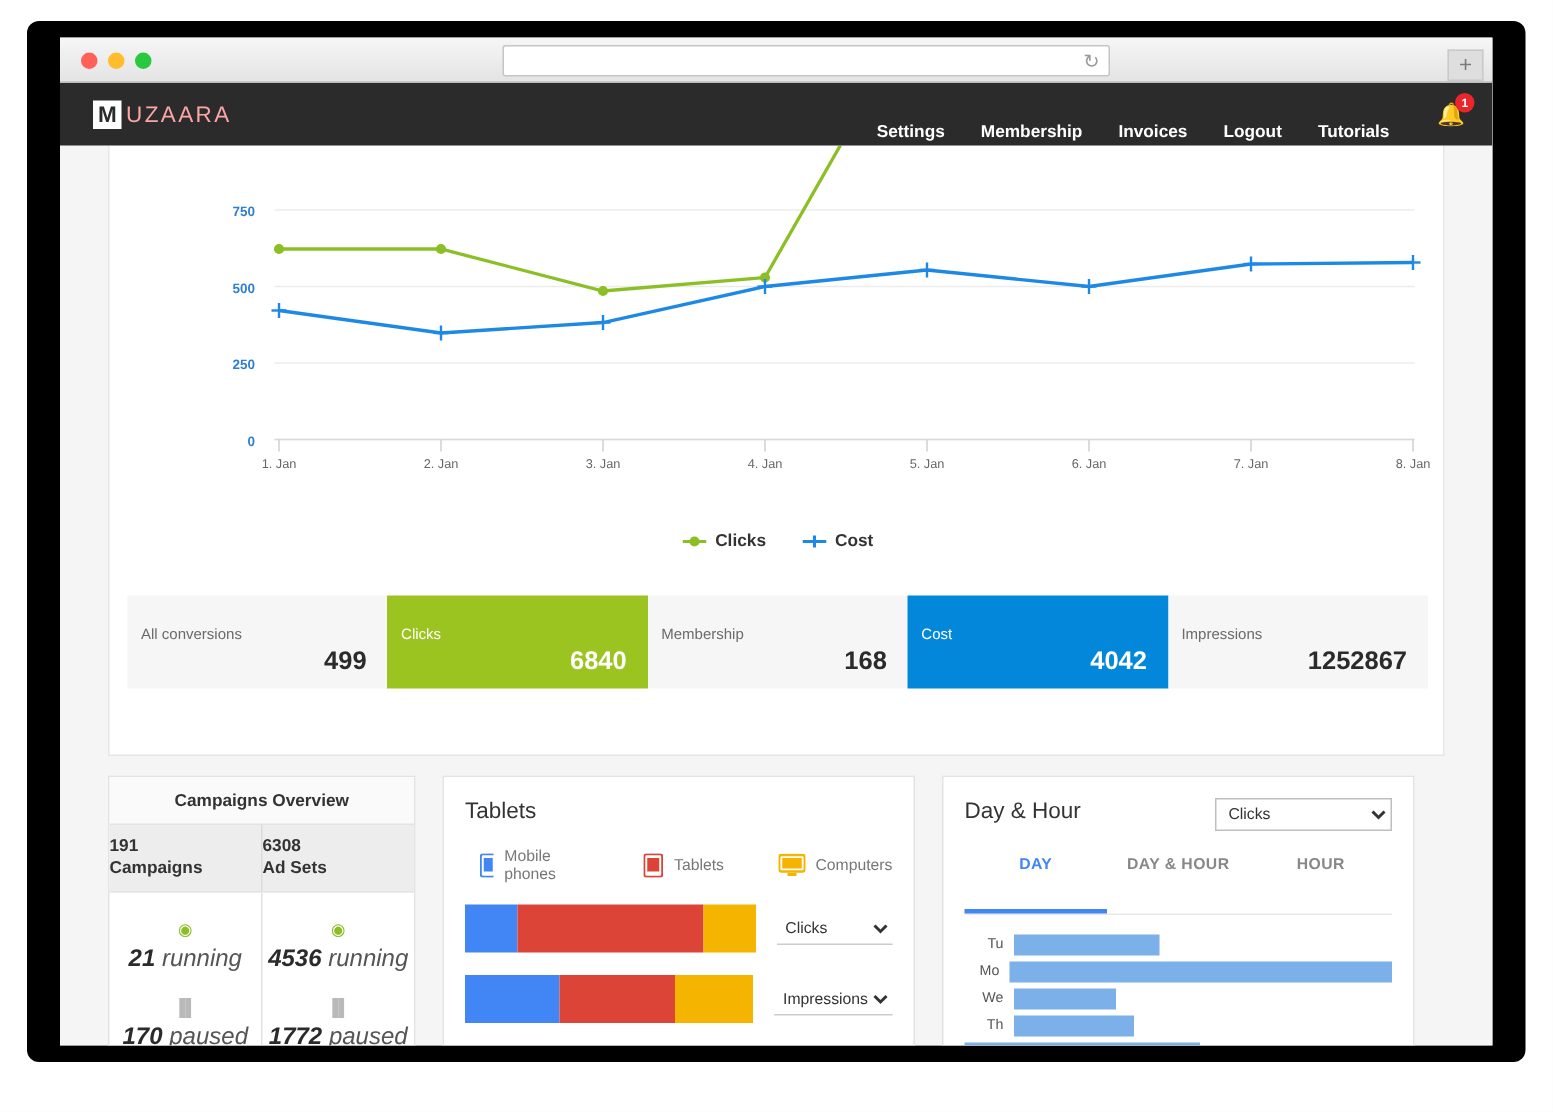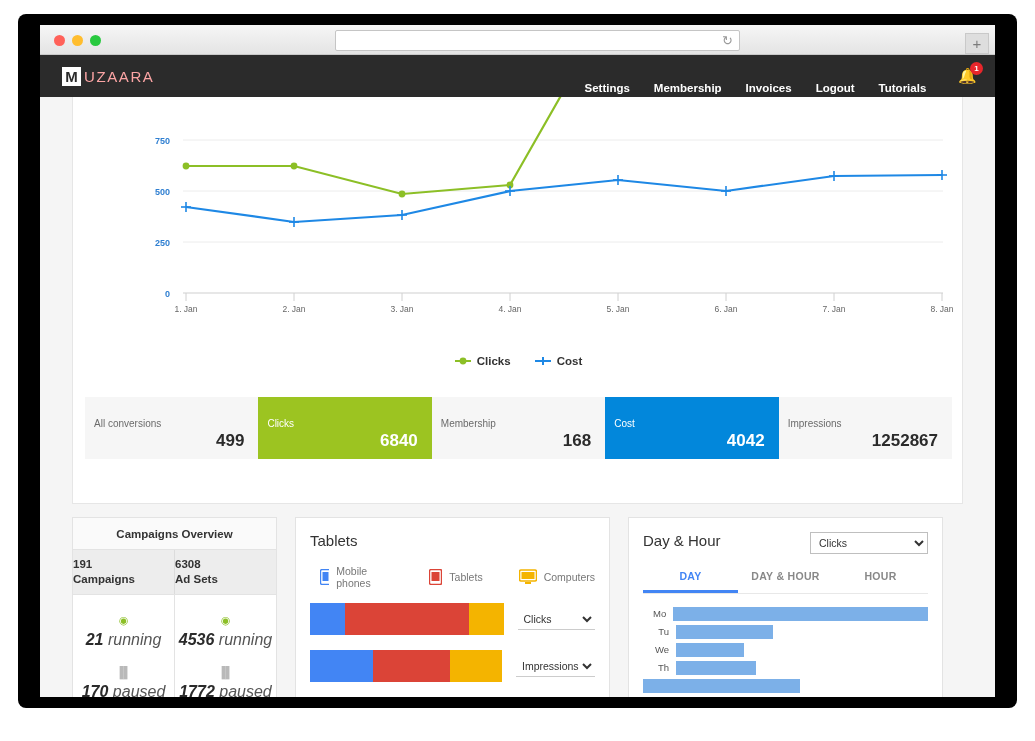--- a/index.html
+++ b/index.html
@@ -182,21 +182,21 @@
   }
   .dh-head { display: flex; justify-content: space-between; align-items: flex-start; }
   .dh-select {
     width: 118px; height: 22px; font-size: 10.5px; color: #333;
     border: 1px solid #bfbfbf; background: #fff;
     font-family: "Liberation Sans", sans-serif; padding-left: 4px;
   }
   .dh-tabs { display: flex; margin-top: 16px; }
   .dh-tab {
     flex: 1; text-align: center; font-size: 10.5px; font-weight: bold;
-    color: #888; padding-bottom: 8px; letter-spacing: .3px; cursor: pointer;
+    color: #888; padding-bottom: 24px; letter-spacing: .3px; cursor: pointer;
     border-bottom: 2px solid transparent;
   }
   .dh-tab.active { color: #4285f4; border-bottom: 3px solid #4285f4; }
   .dh-sep { height: 1px; background: #e8e8e8; }
   .dh-chart { margin-top: 12px; }
   .dh-row { display: flex; align-items: center; height: 15px; margin-bottom: 3px; }
   .dh-lab {
     width: 26px; text-align: right; font-size: 9.5px; color: #555;
     margin-right: 7px;
   }
@@ -458,26 +458,26 @@
                 </select>
               </div>
               <div class="dh-tabs">
                 <span class="dh-tab active">DAY</span>
                 <span class="dh-tab">DAY &amp; HOUR</span>
                 <span class="dh-tab">HOUR</span>
               </div>
               <div class="dh-sep"></div>
               <div class="dh-chart">
                 <div class="dh-row">
+                  <span class="dh-lab">Tu</span>
+                  <div class="dh-bar" style="width:34%"></div>
+                </div>
+                <div class="dh-row">
                   <span class="dh-lab">Mo</span>
                   <div class="dh-bar" style="width:100%"></div>
-                </div>
-                <div class="dh-row">
-                  <span class="dh-lab">Tu</span>
-                  <div class="dh-bar" style="width:34%"></div>
                 </div>
                 <div class="dh-row">
                   <span class="dh-lab">We</span>
                   <div class="dh-bar" style="width:24%"></div>
                 </div>
                 <div class="dh-row">
                   <span class="dh-lab">Th</span>
                   <div class="dh-bar" style="width:28%"></div>
                 </div>
                 <div class="dh-row">

